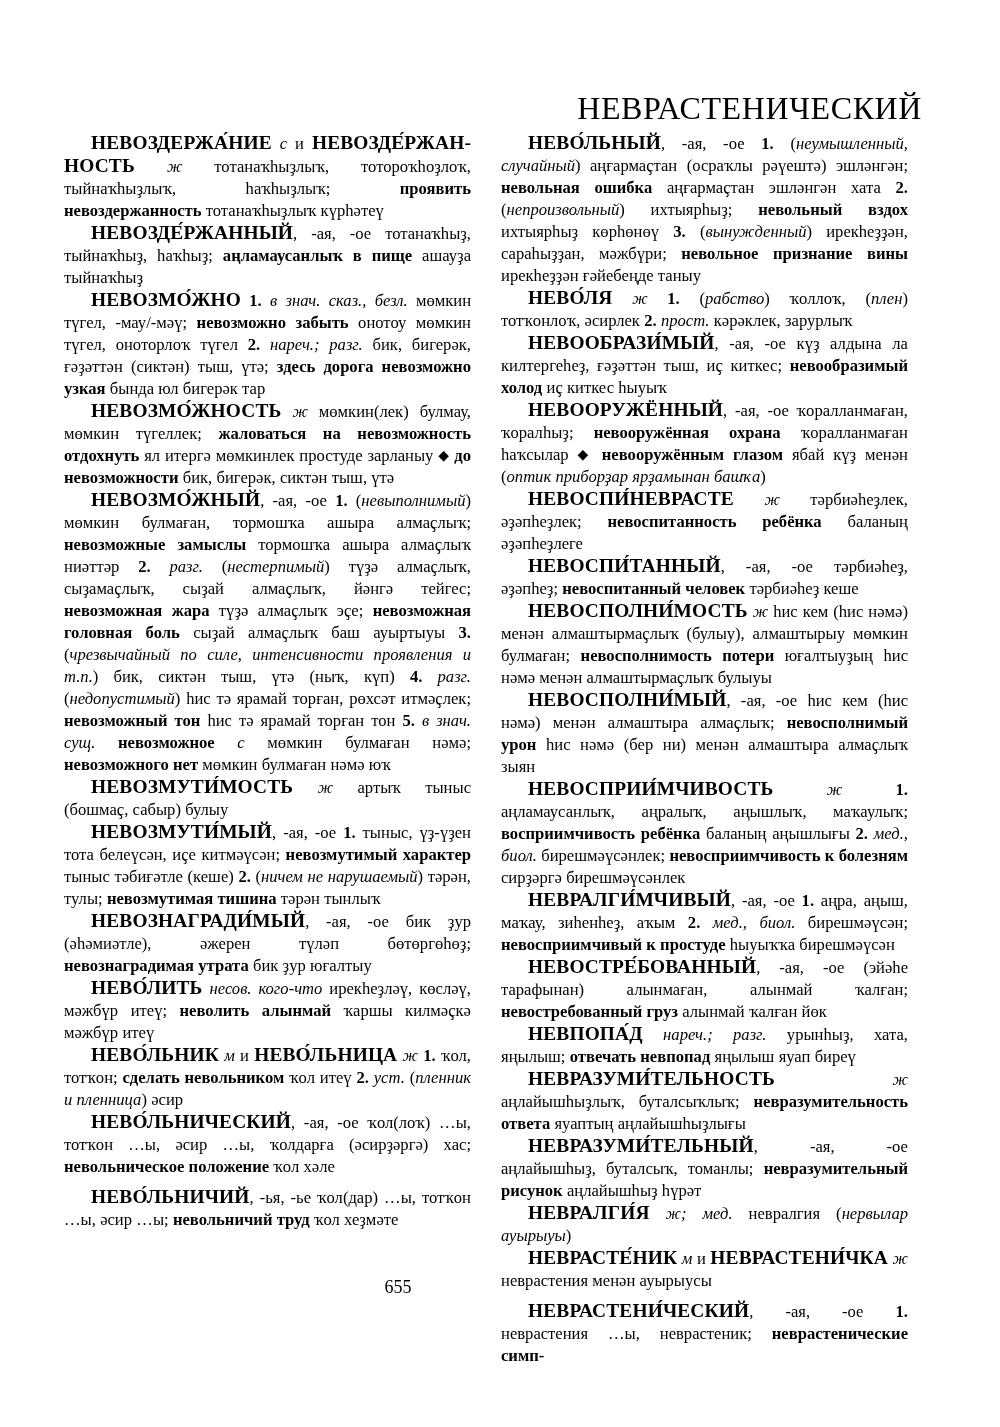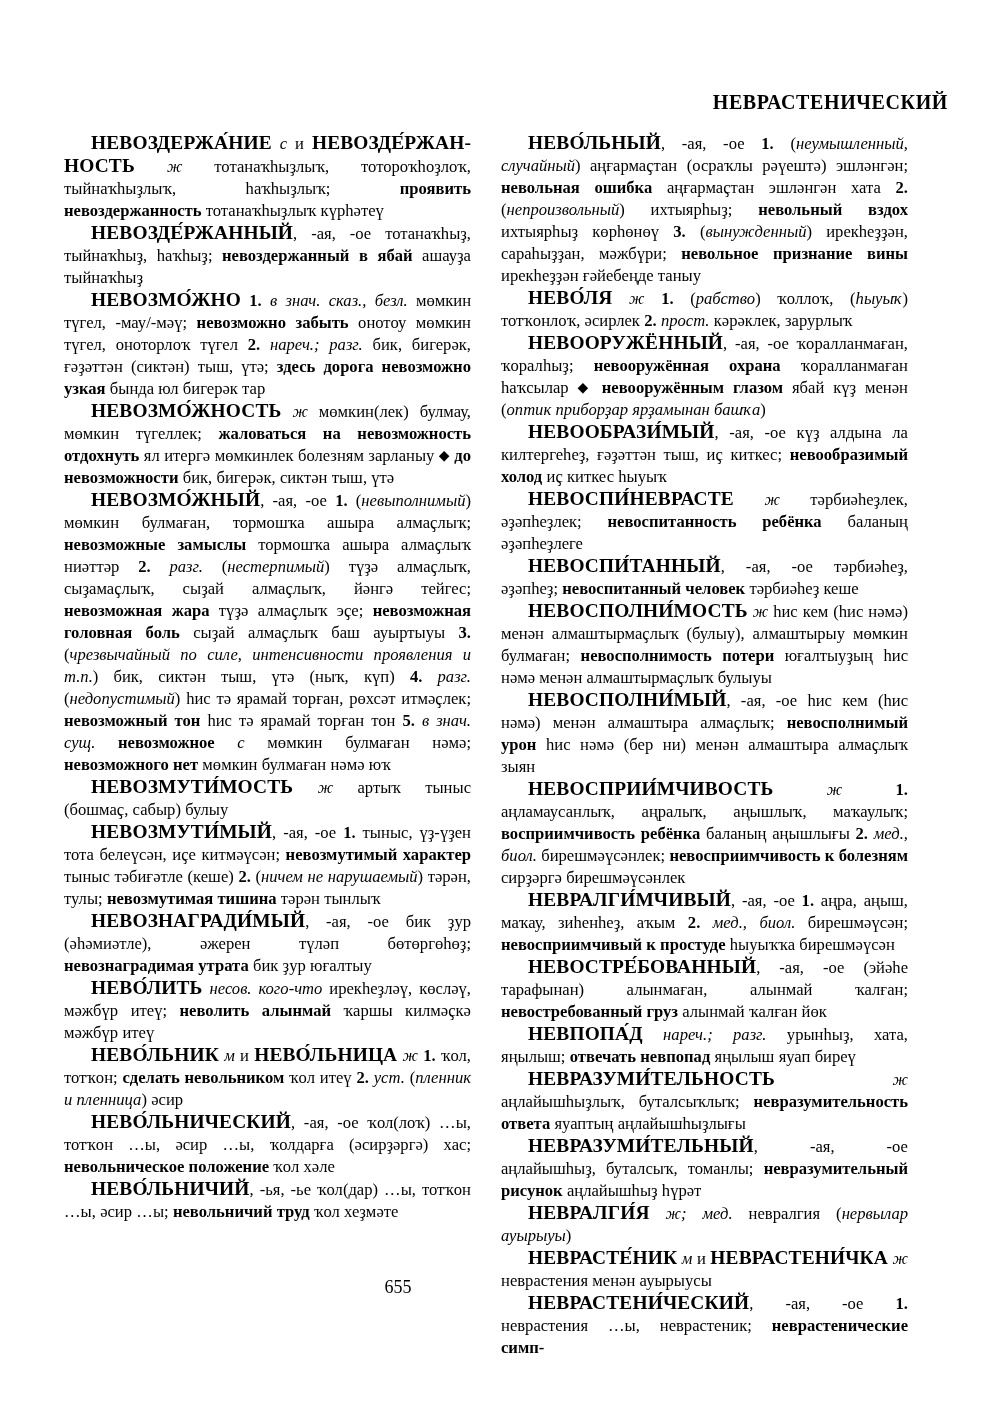--- a/index.html
+++ b/index.html
@@ -13,23 +13,23 @@
     height: 1427px;
     background: #ffffff;
     font-family: "Liberation Serif", "DejaVu Serif", serif;
     color: #000000;
     box-sizing: border-box;
     overflow: hidden;
   }
   .running-head {
     position: absolute;
     top: 92px;
-    right: 52px;
-    font-size: 20px;
-    font-weight: bold;
+    right: 78px;
+    font-size: 32px;
+    font-weight: normal;
     letter-spacing: 0.6px;
     line-height: 1;
     white-space: nowrap;
   }
   .columns {
     position: absolute;
     top: 132px;
     left: 64px;
     right: 62px;
     display: flex;
@@ -44,20 +44,21 @@
     padding: 0;
     text-indent: 27px;
     text-align: justify;
     font-size: 16.6px;
     line-height: 22px;
     hyphens: manual;
     word-spacing: 0.1px;
   }
   .entry:last-child {
     text-align-last: left;
+    margin-top: 8px;
   }
   .hw {
     font-weight: bold;
     font-size: 19.4px;
     letter-spacing: 0.15px;
   }
   .b {
     font-weight: bold;
   }
   .i {
@@ -82,37 +83,37 @@
 </head>
 <body>
 
 <div class="page">
 
   <div class="running-head">НЕВРАСТЕНИЧЕСКИЙ</div>
 
   <div class="columns">
     <div class="col" id="col-left">
         <p class="entry"><span class="hw">НЕВОЗДЕРЖА́НИЕ</span><span> </span><span class="i">с</span><span> и </span><span class="hw">НЕВОЗДЕ́РЖАН-НОСТЬ</span><span> </span><span class="i">ж</span><span> тотанаҡһыҙлыҡ, тотороҡһоҙлоҡ, тыйнаҡһыҙлыҡ, һаҡһыҙлыҡ; </span><span class="b">проявить невоздержанность</span><span> тотанаҡһыҙлыҡ күрһәтеү</span></p>
-        <p class="entry"><span class="hw">НЕВОЗДЕ́РЖАННЫЙ</span><span>, -ая, -ое тотанаҡһыҙ, тыйнаҡһыҙ, һаҡһыҙ; </span><span class="b">невоздержанный в ябай</span><span> ашауҙа тыйнаҡһыҙ</span></p>
+        <p class="entry"><span class="hw">НЕВОЗДЕ́РЖАННЫЙ</span><span>, -ая, -ое тотанаҡһыҙ, тыйнаҡһыҙ, һаҡһыҙ; </span><span class="b">аңламаусанлыҡ в пище</span><span> ашауҙа тыйнаҡһыҙ</span></p>
         <p class="entry"><span class="hw">НЕВОЗМО́ЖНО</span><span> </span><span class="num">1.</span><span> </span><span class="i">в знач. сказ., безл.</span><span> мөмкин түгел, -мау/-мәү; </span><span class="b">невозможно забыть</span><span> онотоу мөмкин түгел, оноторлоҡ түгел </span><span class="num">2.</span><span> </span><span class="i">нареч.;</span><span> </span><span class="i">разг.</span><span> бик, бигерәк, ғәҙәттән (сиктән) тыш, үтә; </span><span class="b">здесь дорога невозможно узкая</span><span> бында юл бигерәк тар</span></p>
-        <p class="entry"><span class="hw">НЕВОЗМО́ЖНОСТЬ</span><span> </span><span class="i">ж</span><span> мөмкин(лек) булмау, мөмкин түгеллек; </span><span class="b">жаловаться на невозможность отдохнуть</span><span> ял итергә мөмкинлек болезням зарланыу </span><span class="dia">◆</span><span> </span><span class="b">до невозможности</span><span> бик, бигерәк, сиктән тыш, үтә</span></p>
+        <p class="entry"><span class="hw">НЕВОЗМО́ЖНОСТЬ</span><span> </span><span class="i">ж</span><span> мөмкин(лек) булмау, мөмкин түгеллек; </span><span class="b">жаловаться на невозможность отдохнуть</span><span> ял итергә мөмкинлек простуде зарланыу </span><span class="dia">◆</span><span> </span><span class="b">до невозможности</span><span> бик, бигерәк, сиктән тыш, үтә</span></p>
         <p class="entry"><span class="hw">НЕВОЗМО́ЖНЫЙ</span><span>, -ая, -ое </span><span class="num">1.</span><span> (</span><span class="i">невыполнимый</span><span>) мөмкин булмаған, тормошҡа ашыра алмаҫлыҡ; </span><span class="b">невозможные замыслы</span><span> тормошҡа ашыра алмаҫлыҡ ниәттәр </span><span class="num">2.</span><span> </span><span class="i">разг.</span><span> (</span><span class="i">нестерпимый</span><span>) түҙә алмаҫлыҡ, сыҙамаҫлыҡ, сыҙай алмаҫлыҡ, йәнгә тейгес; </span><span class="b">невозможная жара</span><span> түҙә алмаҫлыҡ эҫе; </span><span class="b">невозможная головная боль</span><span> сыҙай алмаҫлыҡ баш ауыртыуы </span><span class="num">3.</span><span> (</span><span class="i">чрезвычайный по силе, интенсивности проявления и т.п.</span><span>) бик, сиктән тыш, үтә (ныҡ, күп) </span><span class="num">4.</span><span> </span><span class="i">разг.</span><span> (</span><span class="i">недопустимый</span><span>) һис тә ярамай торған, рөхсәт итмәҫлек; </span><span class="b">невозможный тон</span><span> һис тә ярамай торған тон </span><span class="num">5.</span><span> </span><span class="i">в знач. сущ.</span><span> </span><span class="b">невозможное</span><span> </span><span class="i">с</span><span> мөмкин булмаған нәмә; </span><span class="b">невозможного нет</span><span> мөмкин булмаған нәмә юҡ</span></p>
         <p class="entry"><span class="hw">НЕВОЗМУТИ́МОСТЬ</span><span> </span><span class="i">ж</span><span> артыҡ тыныс (бошмаҫ, сабыр) булыу</span></p>
         <p class="entry"><span class="hw">НЕВОЗМУТИ́МЫЙ</span><span>, -ая, -ое </span><span class="num">1.</span><span> тыныс, үҙ-үҙен тота белеүсән, иҫе китмәүсән; </span><span class="b">невозмутимый характер</span><span> тыныс тәбиғәтле (кеше) </span><span class="num">2.</span><span> (</span><span class="i">ничем не нарушаемый</span><span>) тәрән, тулы; </span><span class="b">невозмутимая тишина</span><span> тәрән тынлыҡ</span></p>
         <p class="entry"><span class="hw">НЕВОЗНАГРАДИ́МЫЙ</span><span>, -ая, -ое бик ҙур (әһәмиәтле), әжерен түләп бөтөргөһөҙ; </span><span class="b">невознаградимая утрата</span><span> бик ҙур юғалтыу</span></p>
         <p class="entry"><span class="hw">НЕВО́ЛИТЬ</span><span> </span><span class="i">несов. кого-что</span><span> ирекһеҙләү, көсләү, мәжбүр итеү; </span><span class="b">неволить алынмай</span><span> ҡаршы килмәҫкә мәжбүр итеү</span></p>
         <p class="entry"><span class="hw">НЕВО́ЛЬНИК</span><span> </span><span class="i">м</span><span> и </span><span class="hw">НЕВО́ЛЬНИЦА</span><span> </span><span class="i">ж</span><span> </span><span class="num">1.</span><span> ҡол, тотҡон; </span><span class="b">сделать невольником</span><span> ҡол итеү </span><span class="num">2.</span><span> </span><span class="i">уст.</span><span> (</span><span class="i">пленник и пленница</span><span>) әсир</span></p>
         <p class="entry"><span class="hw">НЕВО́ЛЬНИЧЕСКИЙ</span><span>, -ая, -ое ҡол(лоҡ) …ы, тотҡон …ы, әсир …ы, ҡолдарға (әсирҙәргә) хас; </span><span class="b">невольническое положение</span><span> ҡол хәле</span></p>
         <p class="entry"><span class="hw">НЕВО́ЛЬНИЧИЙ</span><span>, -ья, -ье ҡол(дар) …ы, тотҡон …ы, әсир …ы; </span><span class="b">невольничий труд</span><span> ҡол хеҙмәте</span></p>
       </div>
     <div class="col" id="col-right">
         <p class="entry"><span class="hw">НЕВО́ЛЬНЫЙ</span><span>, -ая, -ое </span><span class="num">1.</span><span> (</span><span class="i">неумышленный, случайный</span><span>) аңғармаҫтан (осраҡлы рәүештә) эшләнгән; </span><span class="b">невольная ошибка</span><span> аңғармаҫтан эшләнгән хата </span><span class="num">2.</span><span> (</span><span class="i">непроизвольный</span><span>) ихтыярһыҙ; </span><span class="b">невольный вздох</span><span> ихтыярһыҙ көрһөнөү </span><span class="num">3.</span><span> (</span><span class="i">вынужденный</span><span>) ирекһеҙҙән, сараһыҙҙан, мәжбүри; </span><span class="b">невольное признание вины</span><span> ирекһеҙҙән ғәйебеңде таныу</span></p>
-        <p class="entry"><span class="hw">НЕВО́ЛЯ</span><span> </span><span class="i">ж</span><span> </span><span class="num">1.</span><span> (</span><span class="i">рабство</span><span>) ҡоллоҡ, (</span><span class="i">һыуыҡ</span><span>) тотҡонлоҡ, әсирлек </span><span class="num">2.</span><span> </span><span class="i">прост.</span><span> кәрәклек, зарурлыҡ</span></p>
+        <p class="entry"><span class="hw">НЕВО́ЛЯ</span><span> </span><span class="i">ж</span><span> </span><span class="num">1.</span><span> (</span><span class="i">рабство</span><span>) ҡоллоҡ, (</span><span class="i">плен</span><span>) тотҡонлоҡ, әсирлек </span><span class="num">2.</span><span> </span><span class="i">прост.</span><span> кәрәклек, зарурлыҡ</span></p>
+        <p class="entry"><span class="hw">НЕВООБРАЗИ́МЫЙ</span><span>, -ая, -ое күҙ алдына ла килтергеһеҙ, ғәҙәттән тыш, иҫ киткес; </span><span class="b">невообразимый холод</span><span> иҫ киткес һыуыҡ</span></p>
         <p class="entry"><span class="hw">НЕВООРУЖЁННЫЙ</span><span>, -ая, -ое ҡоралланмаған, ҡоралһыҙ; </span><span class="b">невооружённая охрана</span><span> ҡоралланмаған һаҡсылар </span><span class="dia">◆</span><span> </span><span class="b">невооружённым глазом</span><span> ябай күҙ менән (</span><span class="i">оптик приборҙар ярҙамынан башҡа</span><span>)</span></p>
-        <p class="entry"><span class="hw">НЕВООБРАЗИ́МЫЙ</span><span>, -ая, -ое күҙ алдына ла килтергеһеҙ, ғәҙәттән тыш, иҫ киткес; </span><span class="b">невообразимый холод</span><span> иҫ киткес һыуыҡ</span></p>
         <p class="entry"><span class="hw">НЕВОСПИ́НЕВРАСТЕ</span><span> </span><span class="i">ж</span><span> тәрбиәһеҙлек, әҙәпһеҙлек; </span><span class="b">невоспитанность ребёнка</span><span> баланың әҙәпһеҙлеге</span></p>
         <p class="entry"><span class="hw">НЕВОСПИ́ТАННЫЙ</span><span>, -ая, -ое тәрбиәһеҙ, әҙәпһеҙ; </span><span class="b">невоспитанный человек</span><span> тәрбиәһеҙ кеше</span></p>
         <p class="entry"><span class="hw">НЕВОСПОЛНИ́МОСТЬ</span><span> </span><span class="i">ж</span><span> һис кем (һис нәмә) менән алмаштырмаҫлыҡ (булыу), алмаштырыу мөмкин булмаған; </span><span class="b">невосполнимость потери</span><span> юғалтыуҙың һис нәмә менән алмаштырмаҫлыҡ булыуы</span></p>
         <p class="entry"><span class="hw">НЕВОСПОЛНИ́МЫЙ</span><span>, -ая, -ое һис кем (һис нәмә) менән алмаштыра алмаҫлыҡ; </span><span class="b">невосполнимый урон</span><span> һис нәмә (бер ни) менән алмаштыра алмаҫлыҡ зыян</span></p>
         <p class="entry"><span class="hw">НЕВОСПРИИ́МЧИВОСТЬ</span><span> </span><span class="i">ж</span><span> </span><span class="num">1.</span><span> аңламаусанлыҡ, аңралыҡ, аңышлыҡ, маҡаулыҡ; </span><span class="b">восприимчивость ребёнка</span><span> баланың аңышлығы </span><span class="num">2.</span><span> </span><span class="i">мед., биол.</span><span> бирешмәүсәнлек; </span><span class="b">невосприимчивость к болезням</span><span> сирҙәргә бирешмәүсәнлек</span></p>
         <p class="entry"><span class="hw">НЕВРАЛГИ́МЧИВЫЙ</span><span>, -ая, -ое </span><span class="num">1.</span><span> аңра, аңыш, маҡау, зиһенһеҙ, аҡым </span><span class="num">2.</span><span> </span><span class="i">мед., биол.</span><span> бирешмәүсән; </span><span class="b">невосприимчивый к простуде</span><span> һыуыҡҡа бирешмәүсән</span></p>
         <p class="entry"><span class="hw">НЕВОСТРЕ́БОВАННЫЙ</span><span>, -ая, -ое (эйәһе тарафынан) алынмаған, алынмай ҡалған; </span><span class="b">невостребованный груз</span><span> алынмай ҡалған йөк</span></p>
         <p class="entry"><span class="hw">НЕВПОПА́Д</span><span> </span><span class="i">нареч.;</span><span> </span><span class="i">разг.</span><span> урынһыҙ, хата, яңылыш; </span><span class="b">отвечать невпопад</span><span> яңылыш яуап биреү</span></p>
         <p class="entry"><span class="hw">НЕВРАЗУМИ́ТЕЛЬНОСТЬ</span><span> </span><span class="i">ж</span><span> аңлайышһыҙлыҡ, буталсыҡлыҡ; </span><span class="b">невразумительность ответа</span><span> яуаптың аңлайышһыҙлығы</span></p>
         <p class="entry"><span class="hw">НЕВРАЗУМИ́ТЕЛЬНЫЙ</span><span>, -ая, -ое аңлайышһыҙ, буталсыҡ, томанлы; </span><span class="b">невразумительный рисунок</span><span> аңлайышһыҙ һүрәт</span></p>

